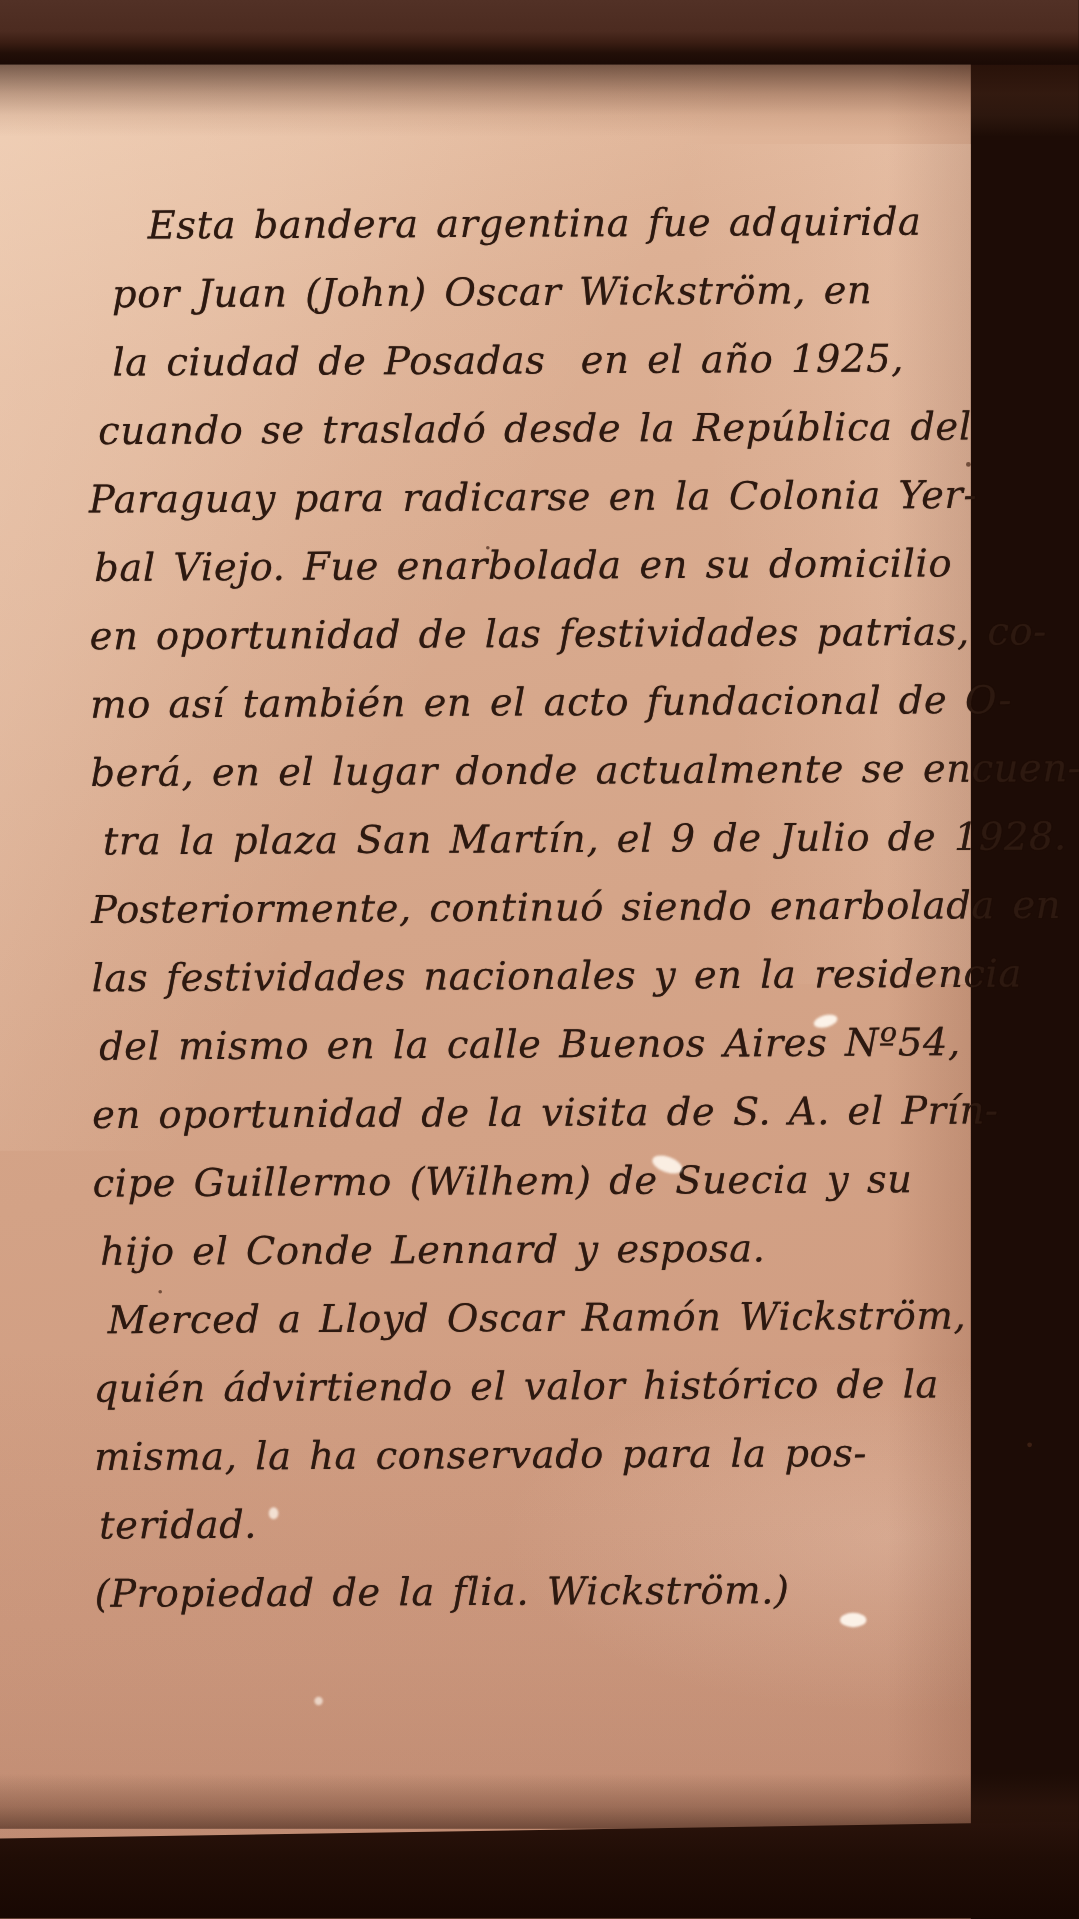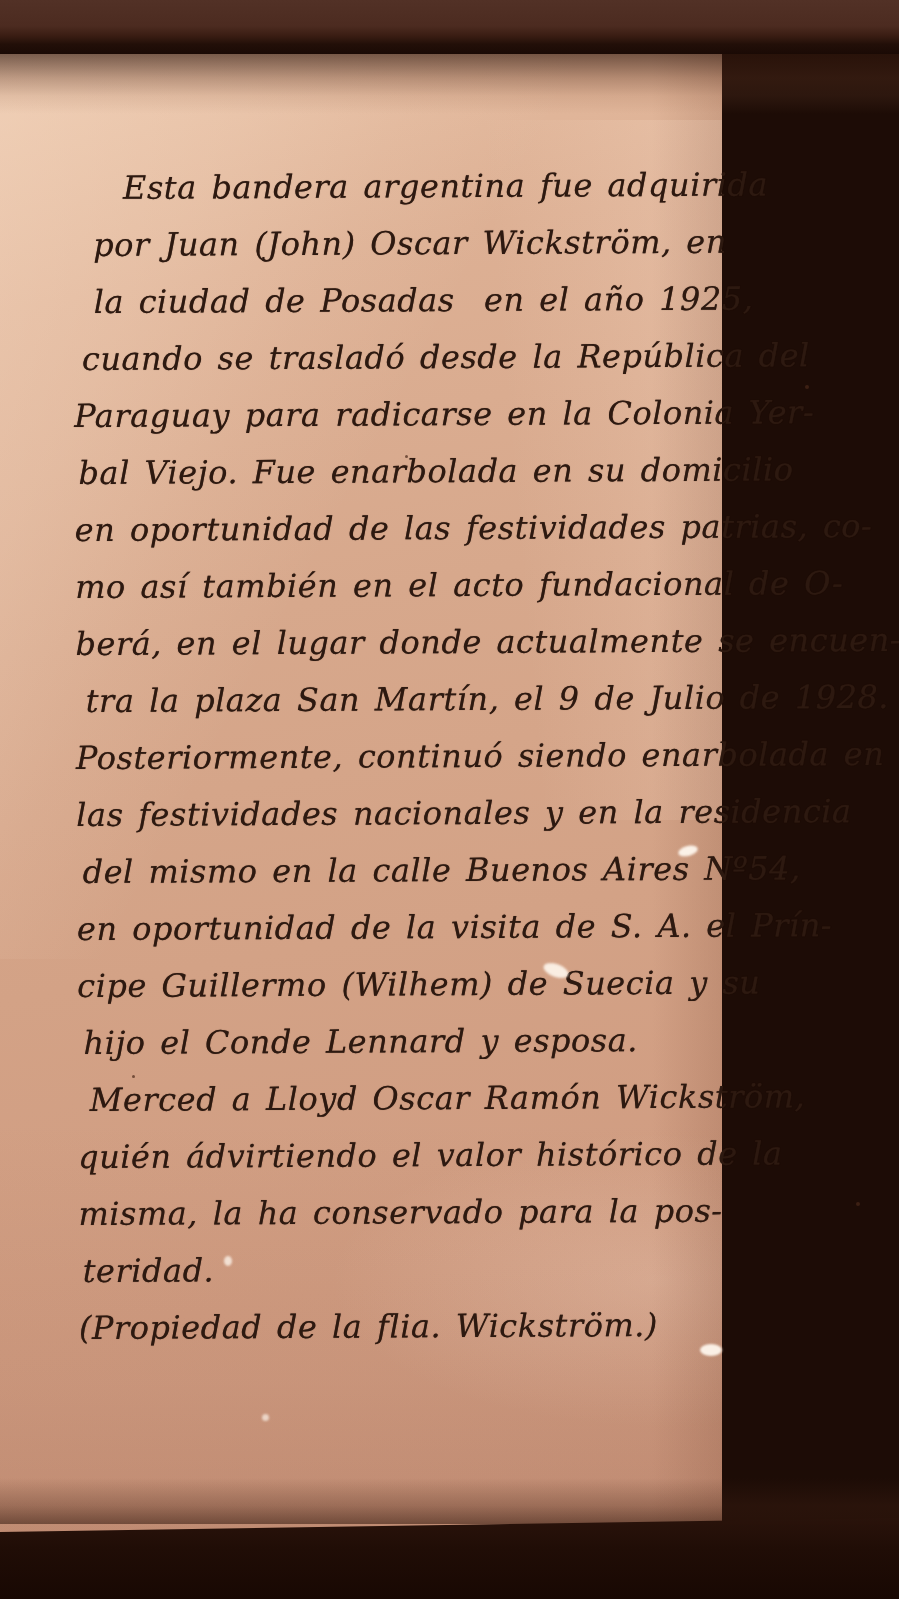--- a/index.html
+++ b/index.html
@@ -11,21 +11,21 @@
     position: relative;
     width: 899px;
     height: 1599px;
     overflow: hidden;
     font-family: "DejaVu Serif", serif;
   }
   
   .paper {
     position: absolute;
     left: 0; top: 0;
-    width: 722px; height: 1599px;
+    width: 809px; height: 1599px;
     background:
       linear-gradient(170deg,
         #e7c0a4 0%,
         #ddb094 18%,
         #d7a88c 38%,
         #d3a286 58%,
         #d09c81 78%,
         #cc977e 100%);
   }
   .sheen-topleft {

